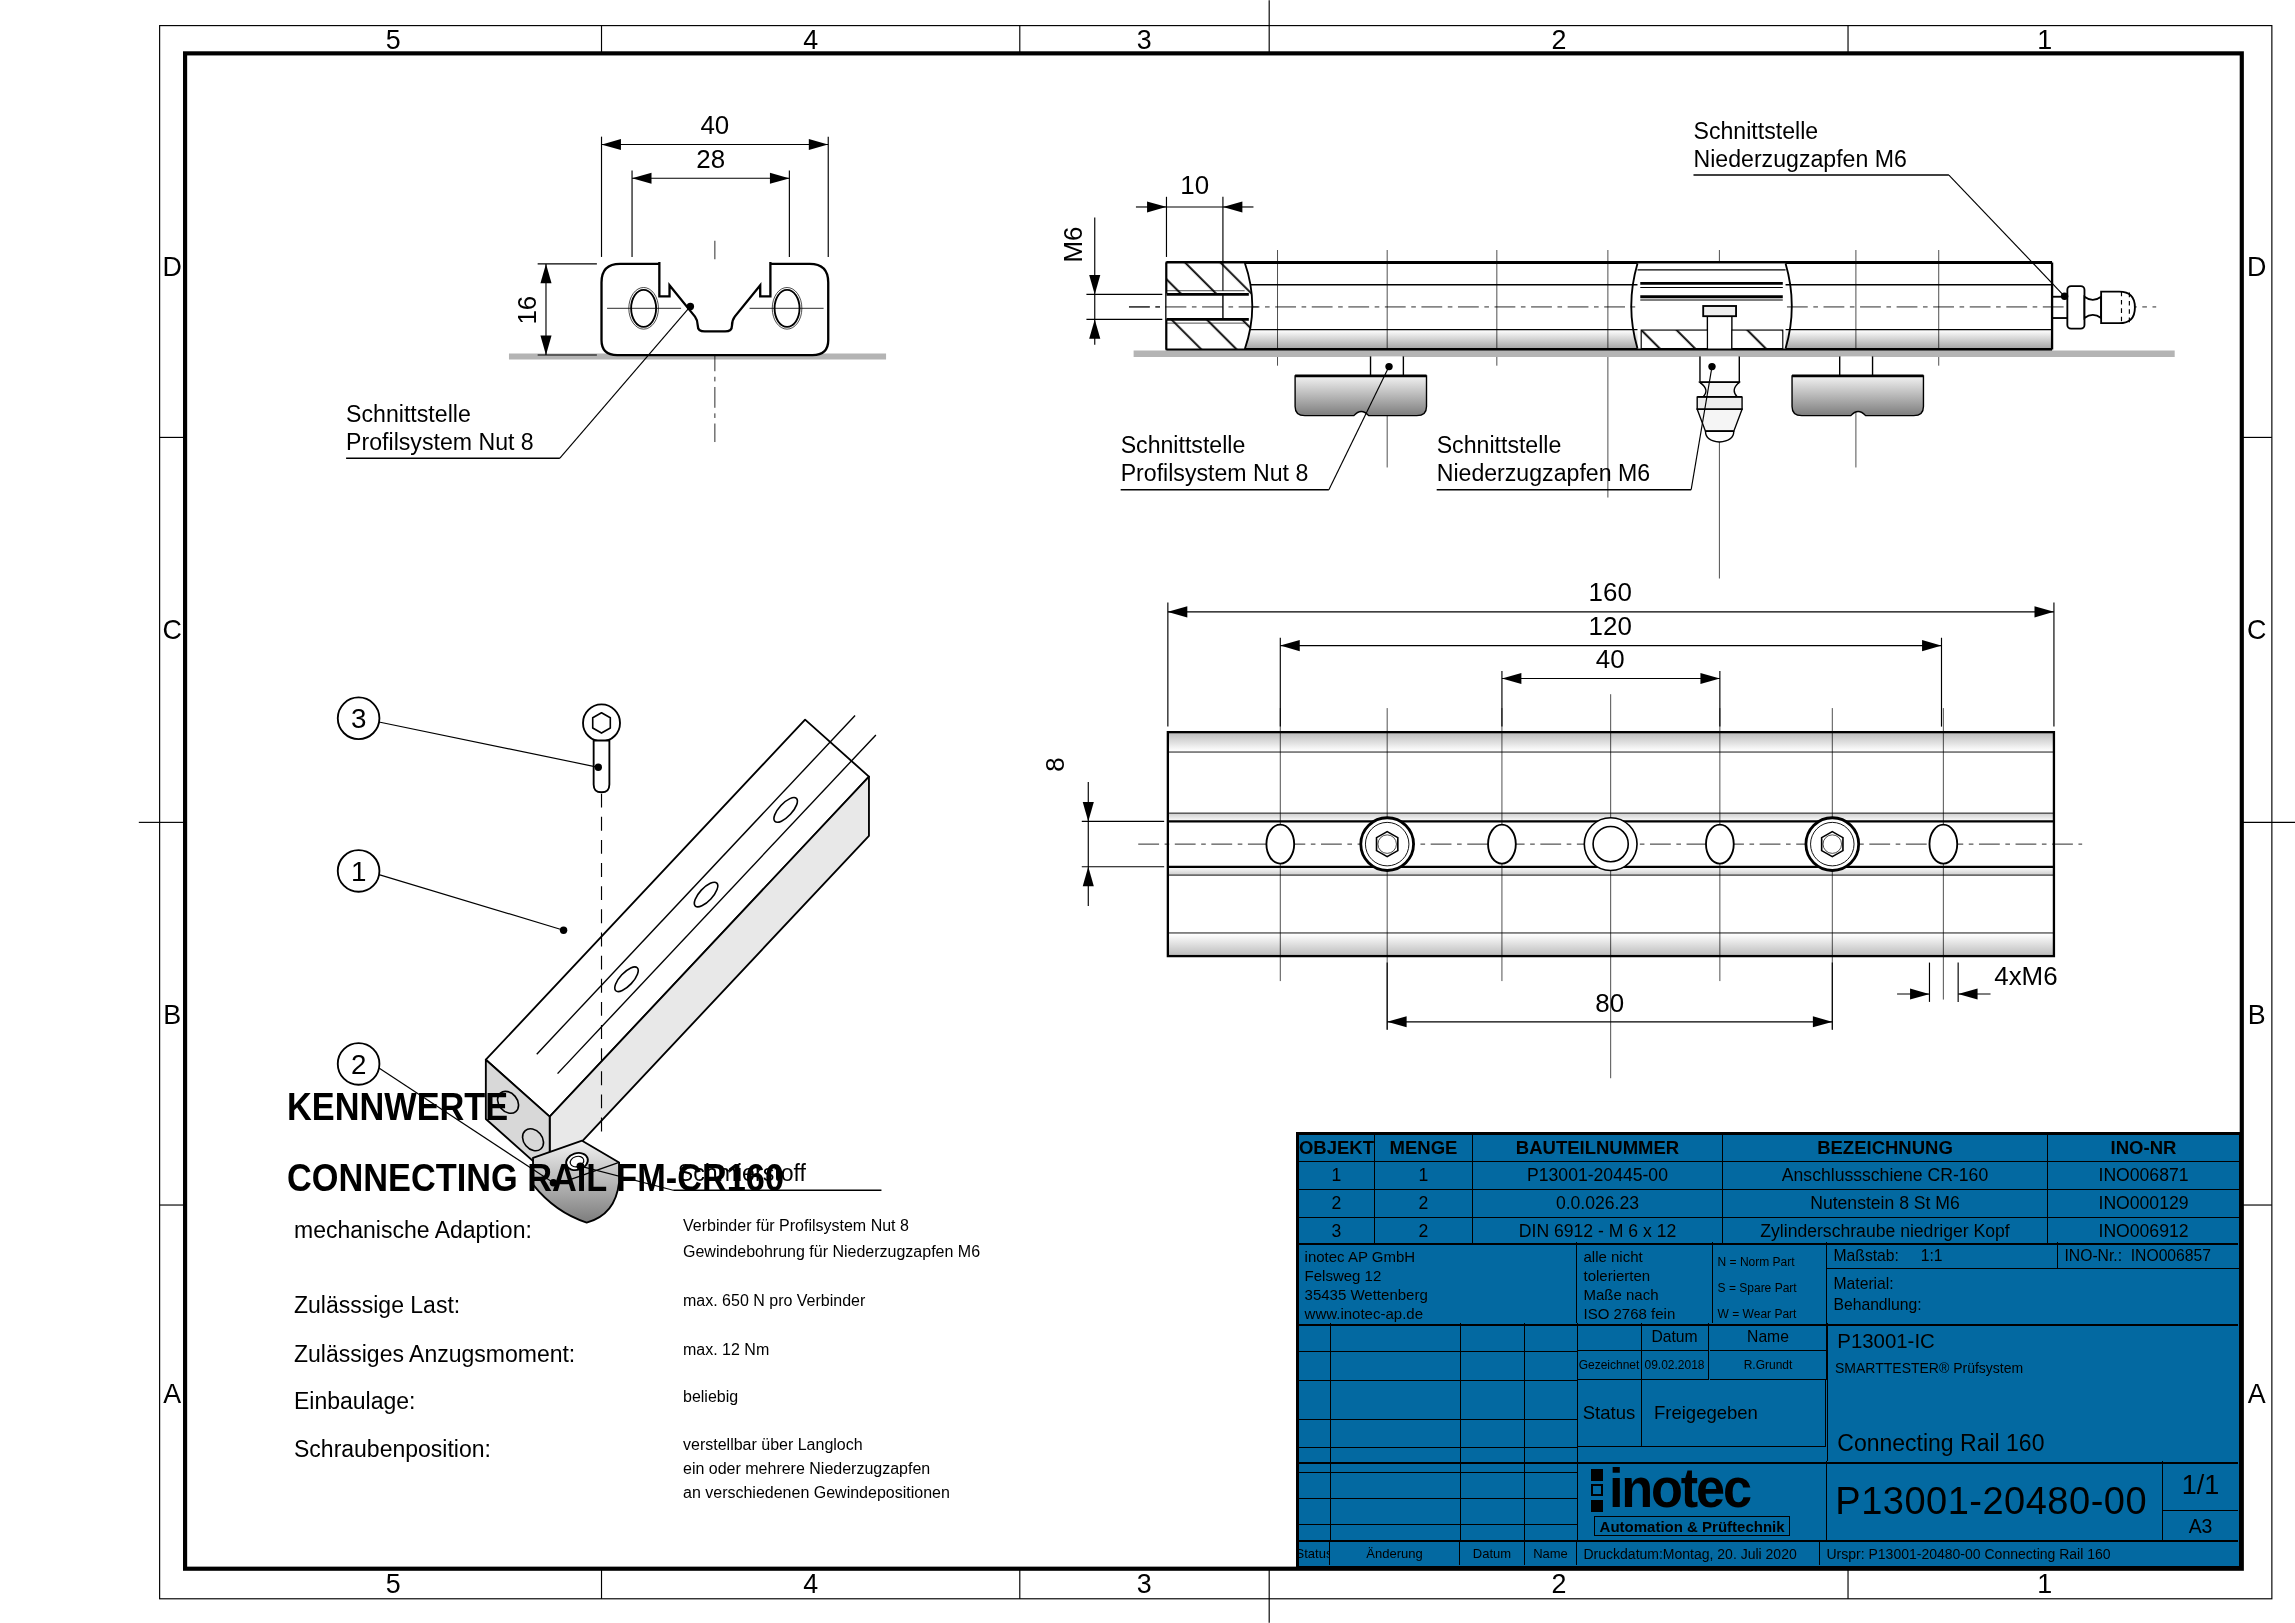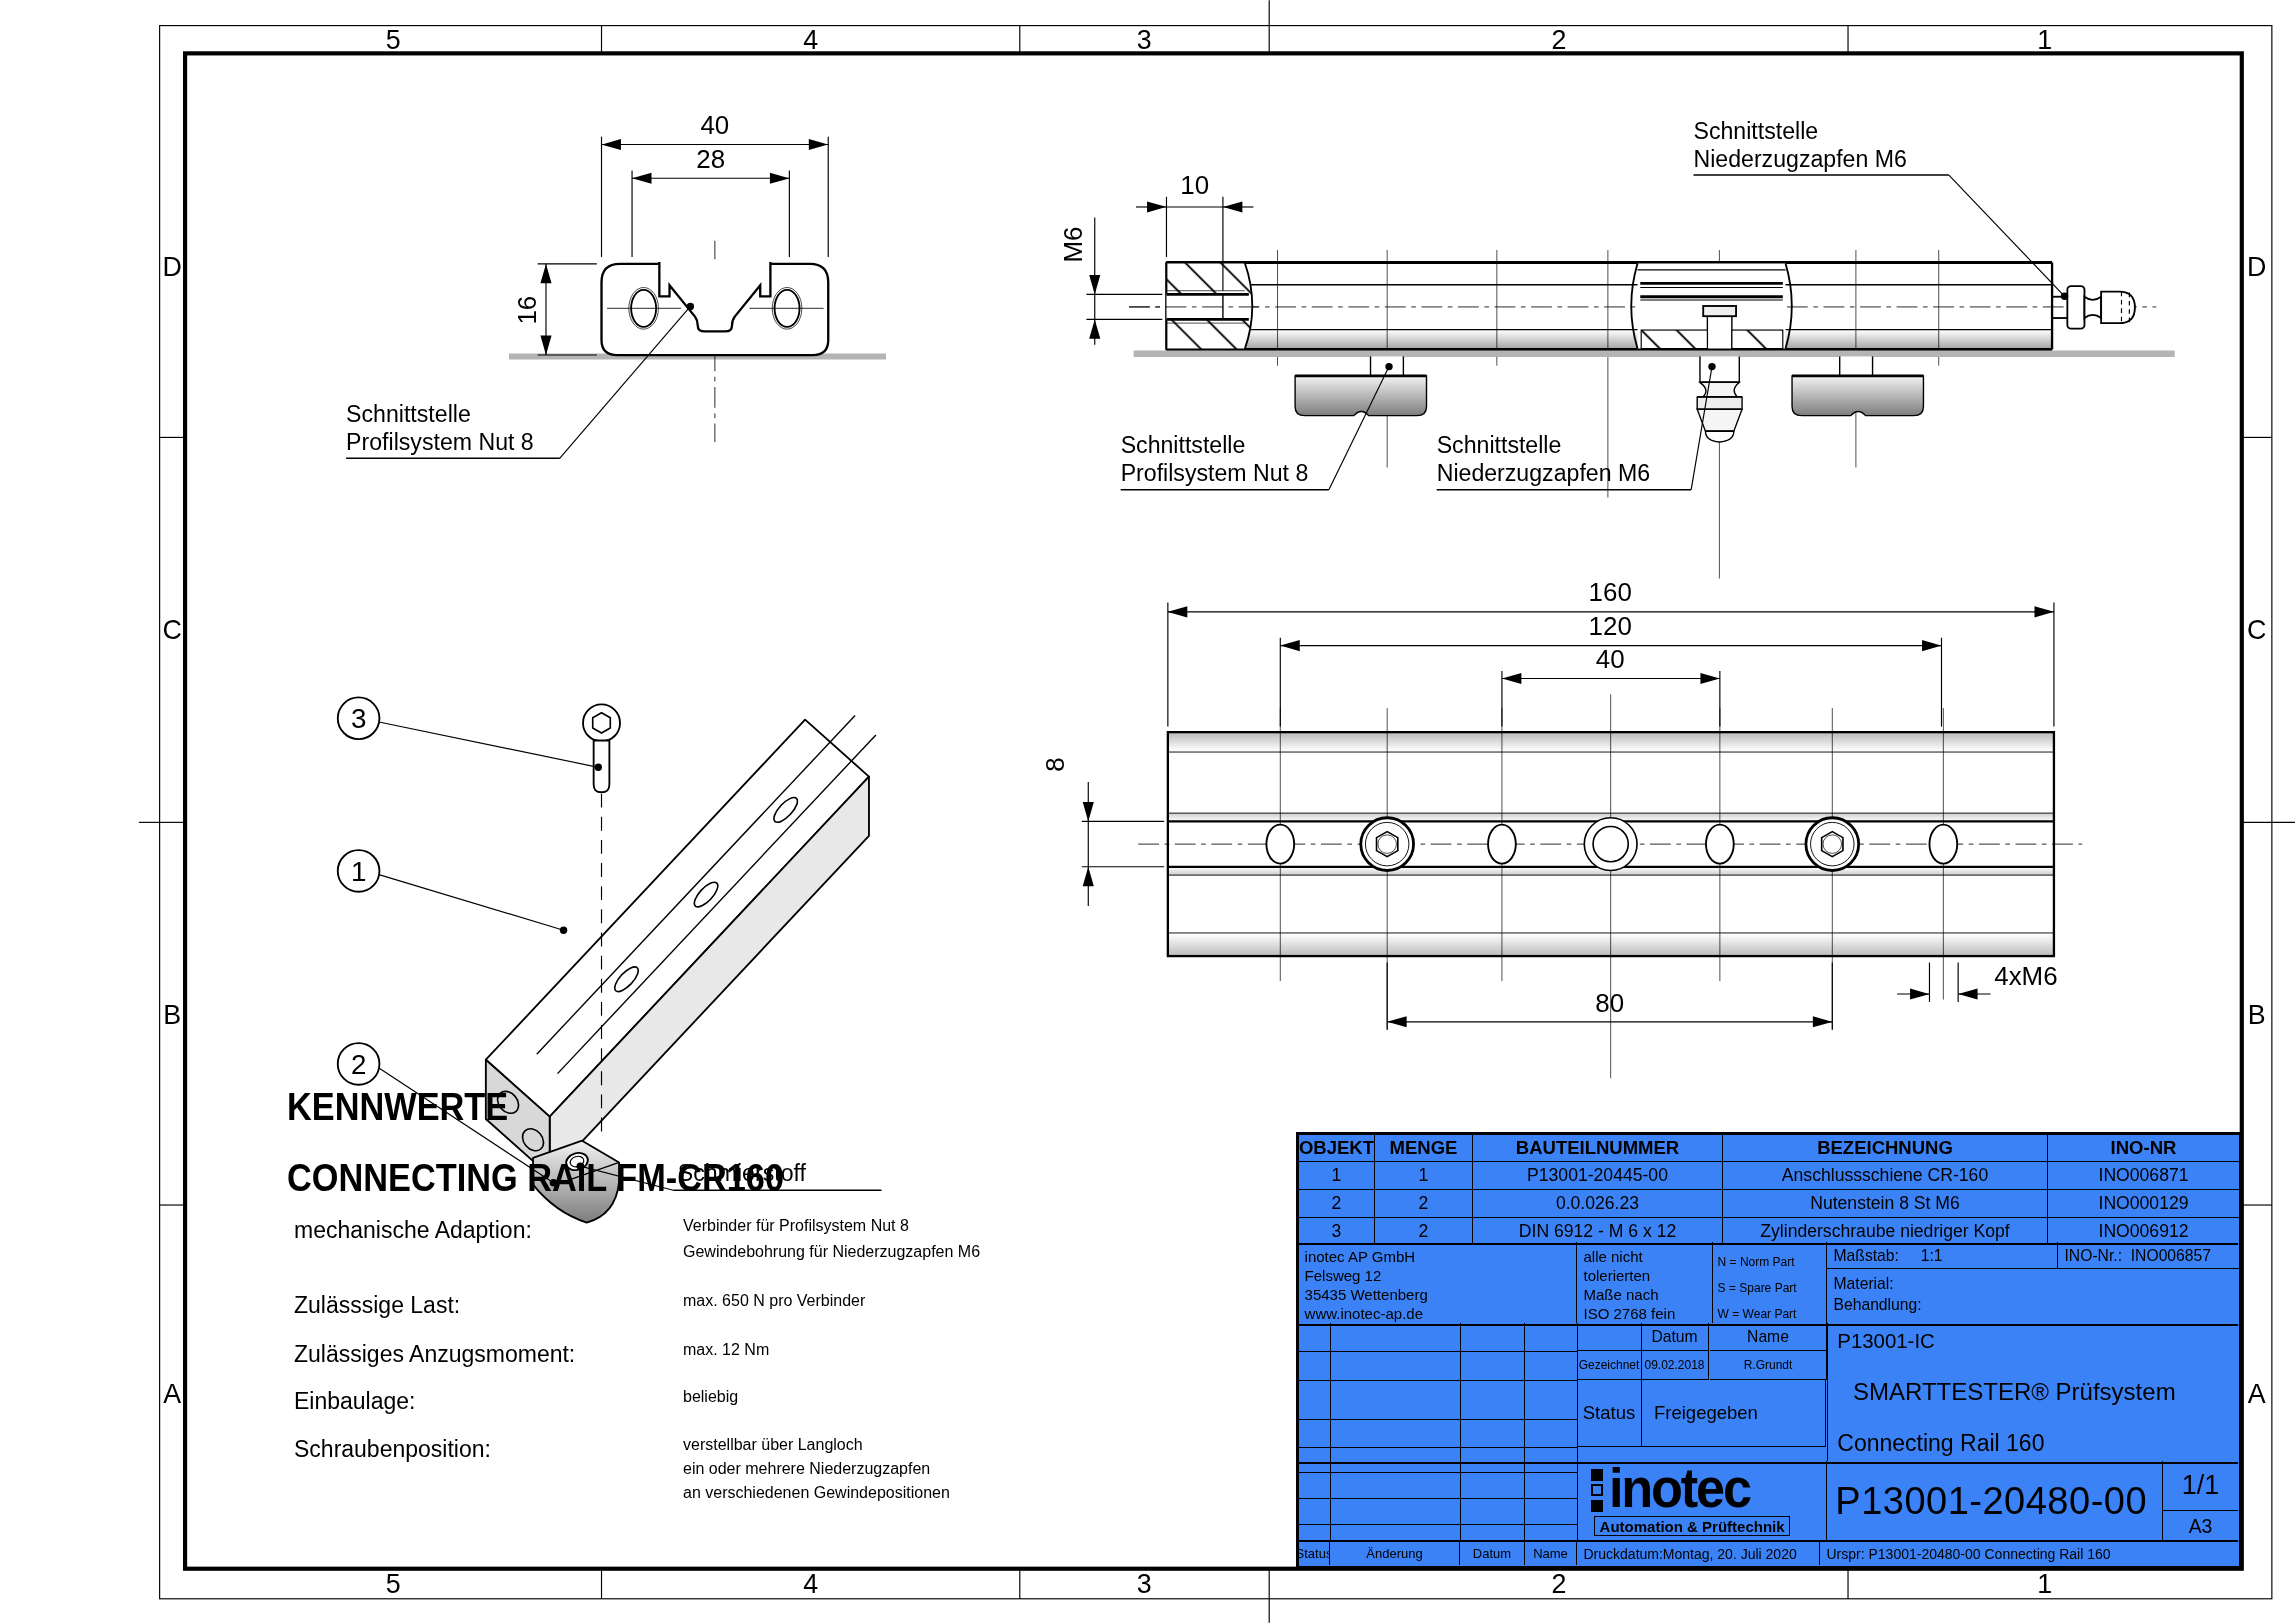--- a/index.html
+++ b/index.html
@@ -7,21 +7,21 @@
        font-family:"Liberation Sans",sans-serif;color:#000;overflow:hidden;}
   .abs{position:absolute;}
   .t{position:absolute;white-space:nowrap;color:#000;}
   .hl{position:absolute;height:1.4px;background:#000;}
   .vl{position:absolute;width:1.4px;background:#000;}
   .cond{display:inline-block;transform:scaleX(.88);transform-origin:0 50%;}
   svg{position:absolute;left:0;top:0;}
   svg text{font-family:"Liberation Sans",sans-serif;fill:#000;}
   
   #titleblock{position:absolute;left:1296px;top:1132px;width:946px;height:437px;
-              border:3.2px solid #000;box-sizing:border-box;background:#3b82f6;}
+              border:3.2px solid #000;box-sizing:border-box;background:#0369a1;}
   #bom{position:absolute;left:0;top:0;width:939px;height:110px;display:grid;
        grid-template-columns:76px 98px 250px 325px 191px;
        grid-template-rows:27px 28px 28px 27px;
        border-bottom:2.8px solid #000;box-sizing:border-box;}
   .bc{border-right:1.4px solid #000;border-bottom:1.4px solid #000;display:flex;
       align-items:center;justify-content:center;font-size:17.6px;overflow:hidden;}
   .bh{font-weight:700;font-size:18.5px;}
   .bc.lastc{border-right:none;}
   .bc.lastr{border-bottom:none;}
   #mid{position:absolute;left:0;top:107px;width:939px;height:84px;
@@ -525,21 +525,21 @@
     </div>
     <div class="cell brd-r" style="left:278px;top:57px;width:65px;height:67px;display:flex;align-items:center;justify-content:center;font-size:18.5px;border-bottom:1.4px solid #000;">
       <span>Status</span>
     </div>
     <div class="cell brd-r" style="left:342px;top:57px;width:185px;height:67px;display:flex;align-items:center;padding-left:13px;font-size:18.5px;border-bottom:1.4px solid #000;">
       <span>Freigegeben</span>
     </div>
 
     <div class="cell" style="left:528px;top:0;width:412px;height:138px;border-left:1.4px solid #000;">
       <div class="t" style="left:9.3px;top:6.5px;font-size:20.4px;">P13001-IC</div>
-      <div class="t" style="left:25px;top:37px;font-size:24px;margin-top:18px;">SMARTTESTER® Prüfsystem</div>
+      <div class="t" style="left:7px;top:37px;font-size:14px;">SMARTTESTER® Prüfsystem</div>
       <div class="t" style="left:9.3px;top:107px;font-size:23px;">Connecting Rail 160</div>
     </div>
   </div>
 
   <div id="logoband">
     <div class="vl" style="left:31px;top:0;height:81px;"></div>
     <div class="vl" style="left:161px;top:0;height:81px;"></div>
     <div class="vl" style="left:225px;top:0;height:81px;"></div>
     <div class="hl" style="left:0;top:11px;width:278px;"></div>
     <div class="hl" style="left:0;top:37px;width:278px;"></div>

